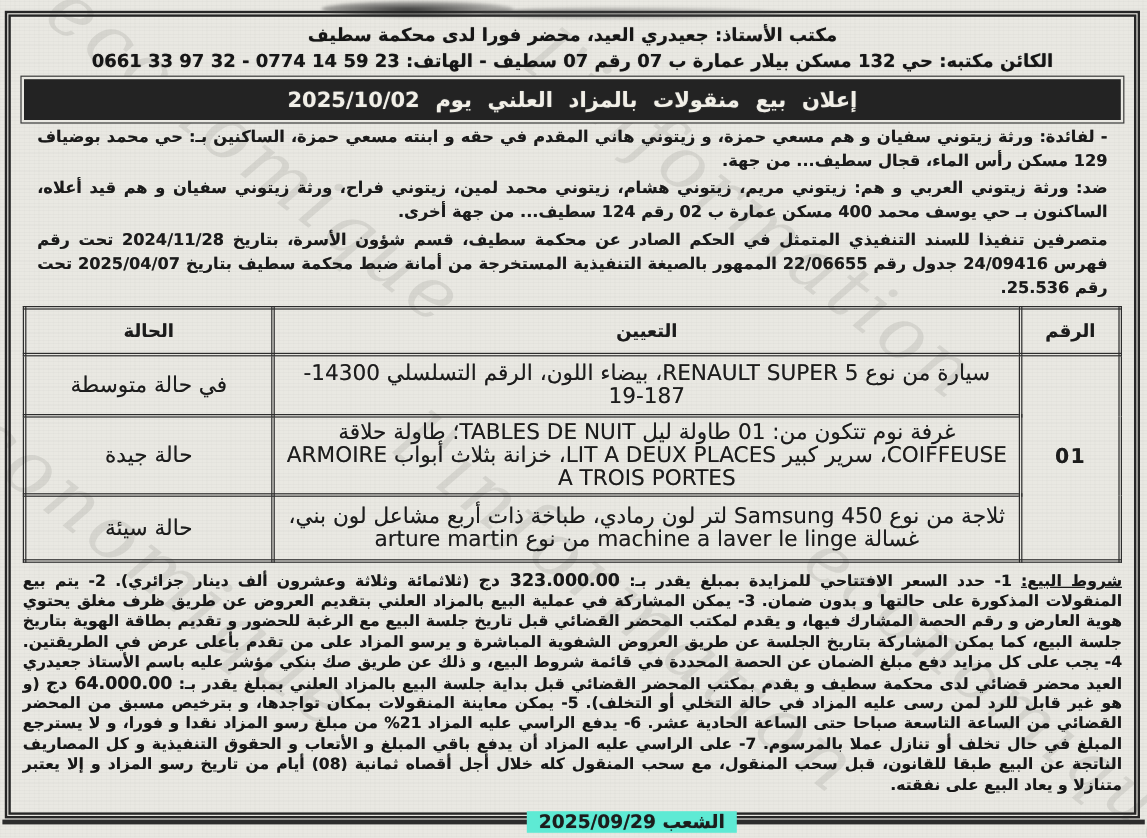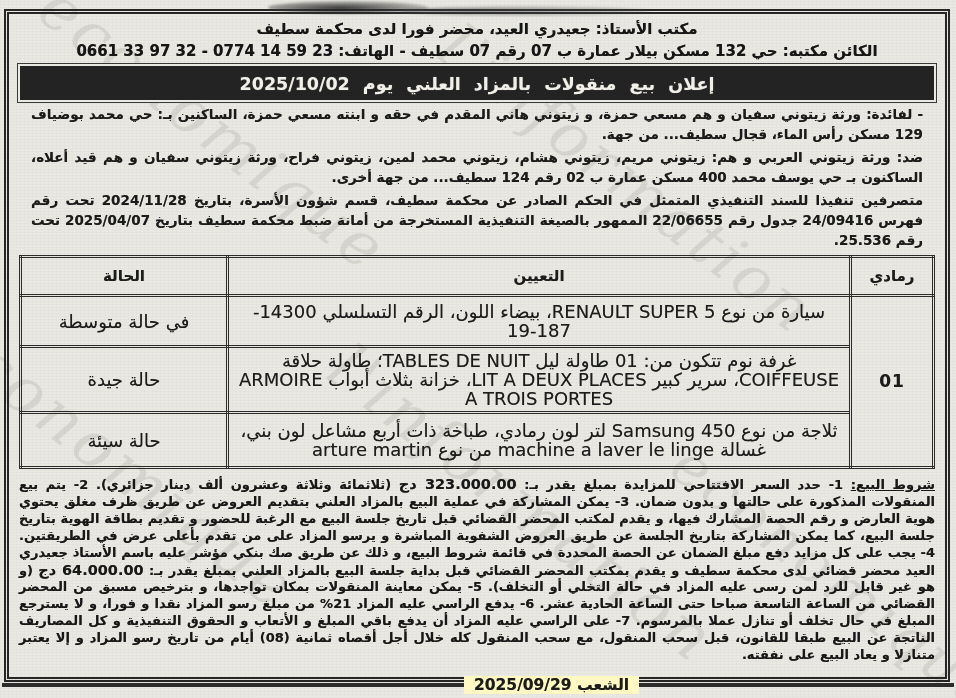--- a/index.html
+++ b/index.html
@@ -99,22 +99,22 @@
   .terms-label{font-weight:800;text-decoration:underline;}
   .amount{font-weight:700;font-size:14.5px;}
   .boldpart{font-weight:800;}
   
   .footer-line{
     position:absolute;left:2px;right:2px;bottom:11px;
     border-top:4px solid #2c2c2c;z-index:4;
     box-shadow:0 -4px 0 -2px rgba(44,44,44,.55);
   }
   .footer-label{
-    position:absolute;left:464px;bottom:4px;
-    background:#fef9c3;padding:0 10px;
+    position:absolute;left:439px;bottom:4px;
+    background:#5eead4;padding:0 10px;
     font-size:15.5px;font-weight:800;direction:rtl;z-index:5;
     text-shadow:0 0 .6px rgba(25,25,25,.6);
     white-space:nowrap;
   }
 </style>
 </head>
 <body>
 
 <div class="paper">
 
@@ -144,21 +144,21 @@
     <p class="para">
       <span class="b">ضد:</span><span> ورثة زيتوني العربي و هم: زيتوني مريم، زيتوني هشام، زيتوني محمد لمين، زيتوني فراح، ورثة زيتوني سفيان و هم قيد أعلاه، الساكنون بـ حي يوسف محمد 400 مسكن عمارة ب 02 رقم 124 سطيف... </span><span class="b">من جهة أخرى.</span>
     </p>
 
     <p class="para">متصرفين تنفيذا للسند التنفيذي المتمثل في الحكم الصادر عن محكمة سطيف، قسم شؤون الأسرة، بتاريخ 2024/11/28 تحت رقم فهرس 24/09416 جدول رقم 22/06655 الممهور بالصيغة التنفيذية المستخرجة من أمانة ضبط محكمة سطيف بتاريخ 2025/04/07 تحت رقم 25.536.</p>
 
 
     <table>
       <thead>
         <tr>
-          <th class="col-num">رمادي</th>
+          <th class="col-num">الرقم</th>
           <th>التعيين</th>
           <th class="col-state">الحالة</th>
         </tr>
       </thead>
       <tbody>
         <tr class="row-car">
           <td rowspan="3" class="lot-cell">01</td>
           <td>سيارة من نوع RENAULT SUPER 5، بيضاء اللون، الرقم التسلسلي 14300-187-19</td>
           <td>في حالة متوسطة</td>
         </tr>

